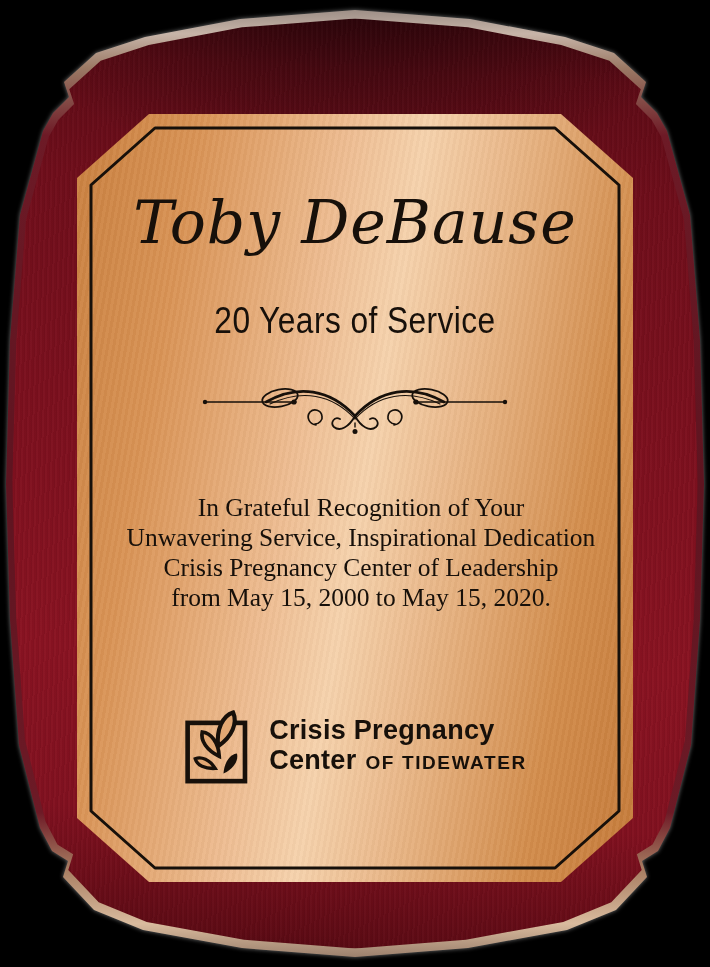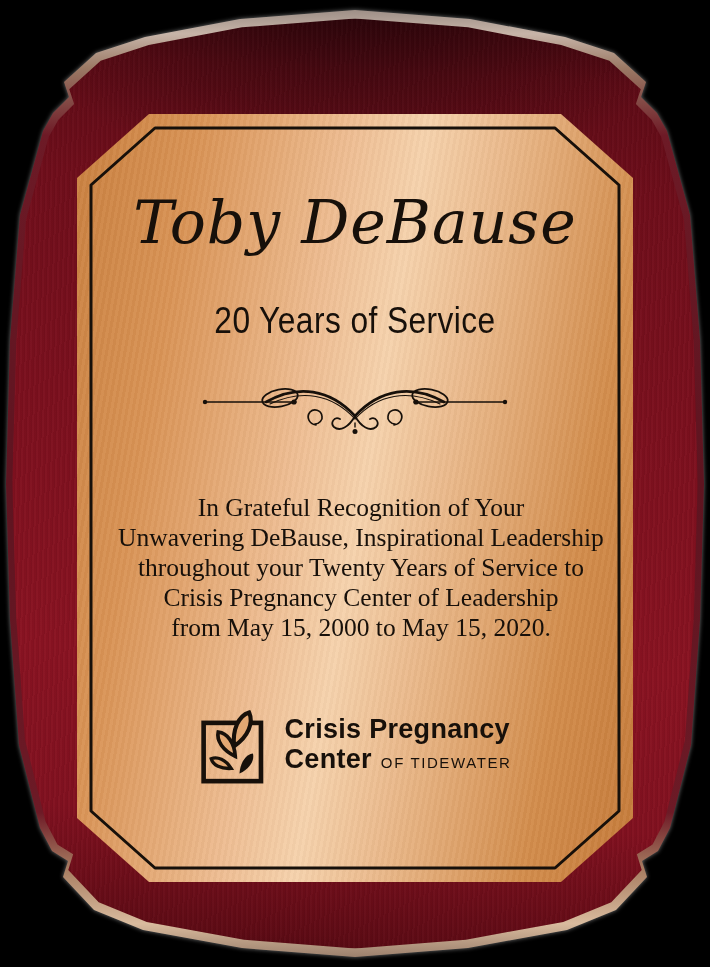--- a/index.html
+++ b/index.html
@@ -69,21 +69,21 @@
   .flourish-wrap{top:266px;}
   .dedication{
     top:379px;font-family:"Liberation Serif",serif;font-size:25.5px;line-height:30px;padding-left:12px;
   }
   .logo-row{
     top:590px;display:flex;justify-content:center;align-items:center;gap:12px;
   }
   .logo-text{text-align:left;font-family:"Liberation Sans",sans-serif;font-weight:700;}
   .logo-line1{font-size:27px;letter-spacing:0.3px;line-height:30px;}
   .logo-line2{font-size:27px;letter-spacing:0.3px;line-height:30px;display:flex;align-items:baseline;}
-  .logo-suffix{font-size:15px;font-weight:400;letter-spacing:1.6px;margin-left:9px;}
+  .logo-suffix{font-size:19px;font-weight:700;letter-spacing:1.6px;margin-left:9px;}
 </style>
 </head>
 <body>
 
 <div class="stage">
   <div class="plaque">
     <div class="plaque-clip bevel"></div>
     <div class="plaque-clip wood"></div>
 
     <div class="plate">
@@ -113,22 +113,21 @@
               <path d="M155,36 C149,47 140,52 134,47 C130,43 134,36 140,39" stroke-width="1.8"></path>
               <path d="M155,36 C161,47 170,52 176,47 C180,43 176,36 170,39" stroke-width="1.8"></path>
               <line x1="155" y1="43" x2="155" y2="47" stroke-width="1.4"></line>
               <circle cx="155" cy="51.5" r="2.5" style="fill:#17100a" stroke="none"></circle>
             </g>
           </svg>
         </div>
 
         <div class="center-row dedication">
           <div>In Grateful Recognition of Your</div>
-          <div>Unwavering DeBause, Inspirational Leadership</div>
-          <div>throughout your Twenty Years of Service to</div>
+          <div>Unwavering Service, Inspirational Dedication</div>
           <div>Crisis Pregnancy Center of Leadership</div>
           <div>from May 15, 2000 to May 15, 2020.</div>
         </div>
 
         <div class="center-row logo-row">
           <svg width="74" height="84" viewBox="0 0 80 88" aria-hidden="true">
             <defs>
               <path id="leaf" d="M0,-20 C9,-12 10,4 0,20 C-9,4 -9,-12 0,-20 Z"></path>
             </defs>
             <rect x="5" y="19" width="62" height="63" fill="none" stroke="#17100a" stroke-width="5"></rect>

